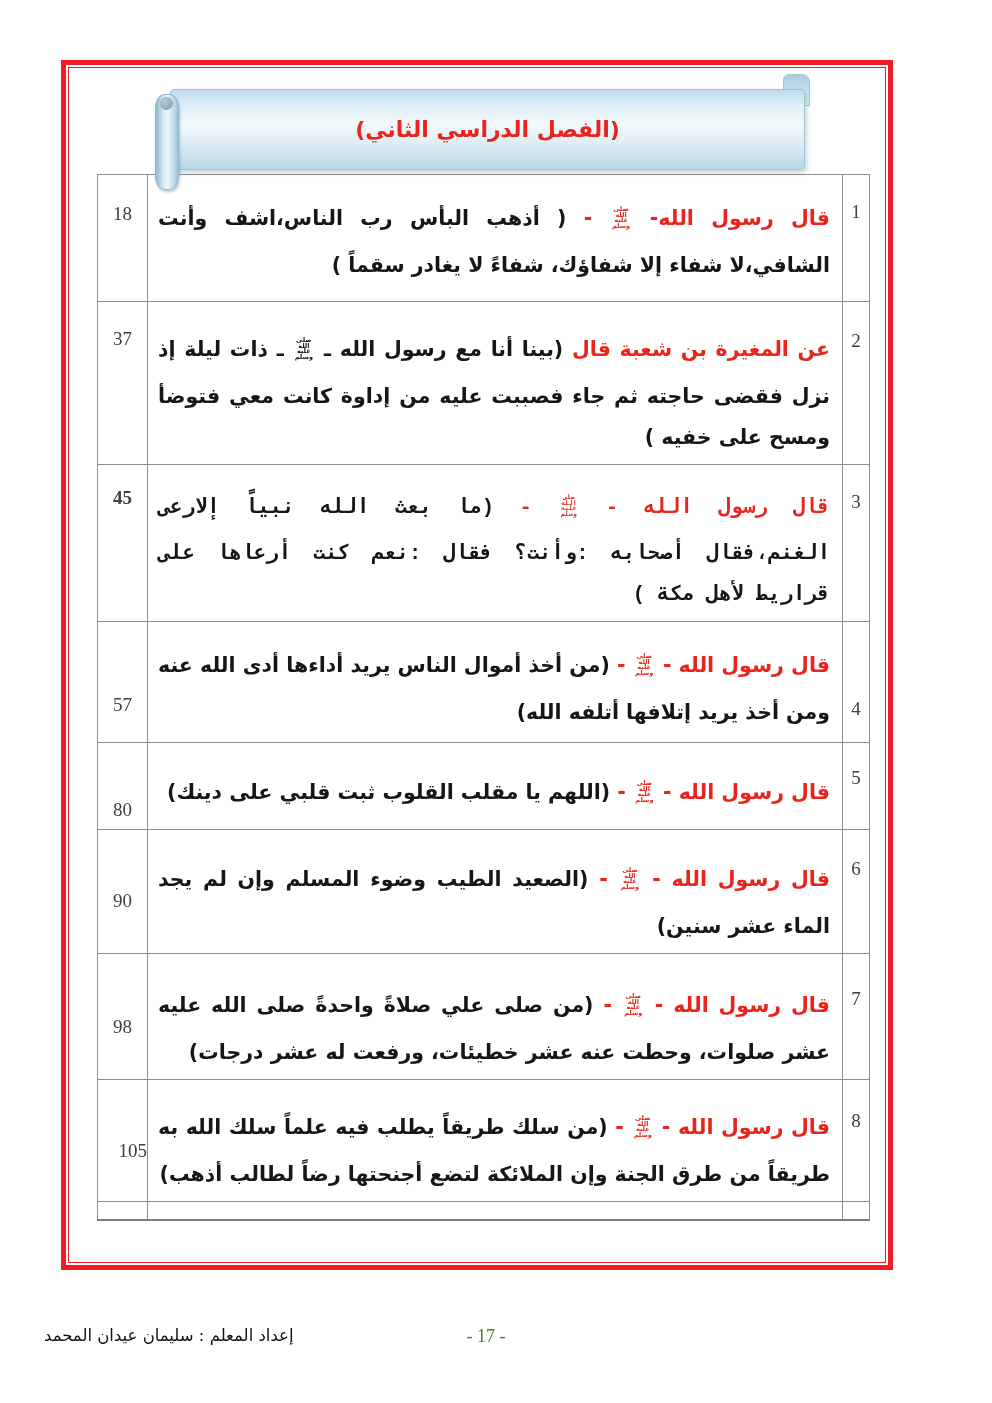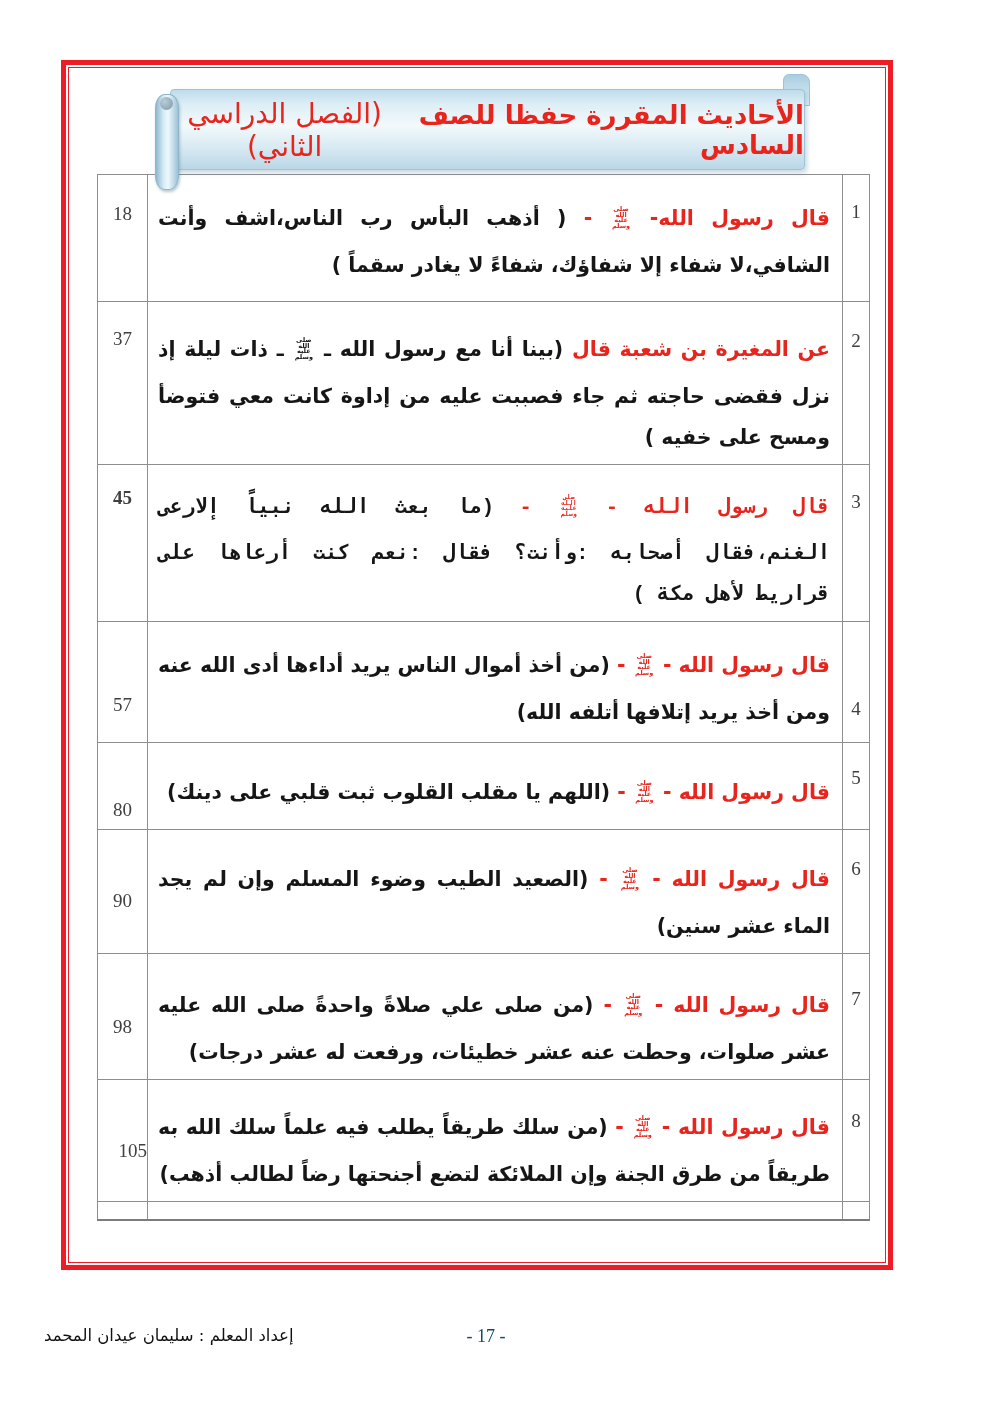--- a/index.html
+++ b/index.html
@@ -20,21 +20,21 @@
       border:1px solid #9ec4d8;border-radius:4px;
       box-shadow:2px 3px 5px rgba(110,140,160,0.35);
       z-index:3;display:flex;align-items:center;justify-content:center;direction:rtl;}
   .banner-curl-left{position:absolute;left:155px;top:94px;width:22px;height:94px;
       background:linear-gradient(90deg,#8fb8cf,#d8ecf5 35%,#eef8fc 55%,#9cc2d6);
       border:1px solid #8fb5ca;border-radius:10px/14px;z-index:4;
       box-shadow:1px 2px 3px rgba(100,130,150,0.45);}
   .banner-curl-left::before{content:"";position:absolute;left:4px;top:2px;width:13px;height:13px;
       border-radius:50%;background:radial-gradient(circle at 35% 35%,#b9cdd8,#7d98a6);}
   .banner-title{color:#e8251d;font-weight:bold;font-size:26px;letter-spacing:0;}
-  .banner-sub{color:#e8251d;font-weight:400;font-size:28px;text-align:center;}
+  .banner-sub{color:#e8251d;font-weight:700;font-size:22px;}
 
   
   .doc-table{position:absolute;left:97px;top:174px;width:773px;border-collapse:collapse;
       direction:rtl;z-index:1;border-bottom:2px solid #7c7c7c;}
   .doc-table td{border:1px solid #8e8e8e;padding:0;vertical-align:top;}
   .col-num{width:26px;}
   .col-page{width:49px;}
   .num-box,.page-box{font-family:"Liberation Serif","DejaVu Serif",serif;font-size:19px;
       text-align:center;color:#404040;}
   .cell-text{padding:10px 12px 6px 10px;font-weight:bold;font-size:20.5px;line-height:41px;
@@ -73,32 +73,31 @@
   .doc-table tr:nth-child(3) .cell-text{padding-top:14px;font-family:Liberation Mono, monospace;}
   .doc-table tr:nth-child(4) .cell-text{padding-top:16px;}
   .doc-table tr:nth-child(5) .cell-text{padding-top:22px;}
   .doc-table tr:nth-child(6) .cell-text{padding-top:22px;}
   .doc-table tr:nth-child(7) .cell-text{padding-top:24px;}
   .doc-table tr:nth-child(8) .cell-text{padding-top:20px;}
 
   
   .footer-credit{position:absolute;left:44px;top:1326px;direction:rtl;font-size:16.5px;color:#111;}
   .footer-page{position:absolute;left:0;top:1326px;width:972px;text-align:center;
-      font-family:"Liberation Serif","DejaVu Serif",serif;font-size:18px;color:#0c4a6e;}
+      font-family:"Liberation Serif","DejaVu Serif",serif;font-size:18px;color:#4d7c0f;}
 </style>
 </head>
 <body>
 
 <div class="page">
 
   <div class="red-frame"></div>
 
   <div class="banner-curl-right"></div>
   <div class="banner-body">
-    <span class="banner-title">الأحاديث المقررة حفظا للصف السادس</span>
       <span class="banner-sub">(الفصل الدراسي الثاني)</span>
   </div>
   <div class="banner-curl-left"></div>
 
   <table class="doc-table">
     <tbody>
         <tr>
       <td class="col-num">
         <div class="num-box">1</div>
       </td>

